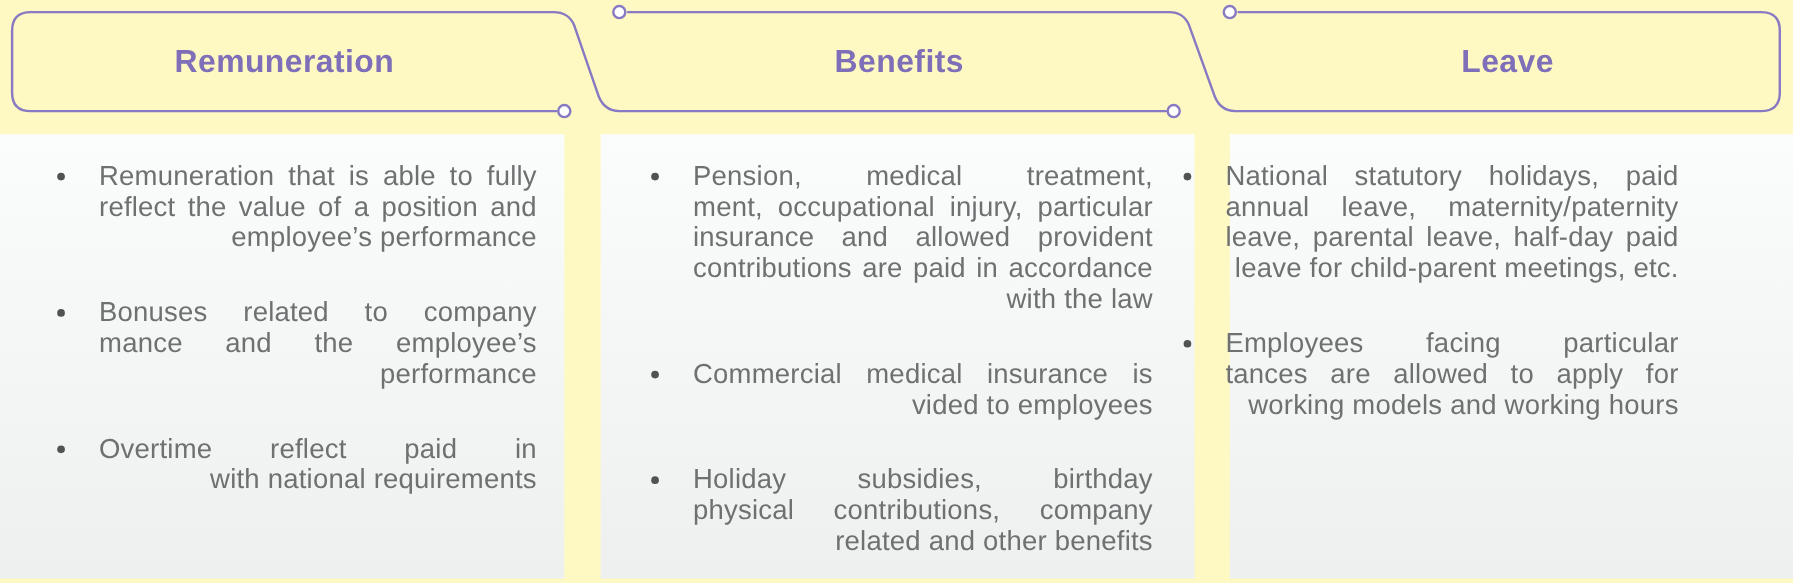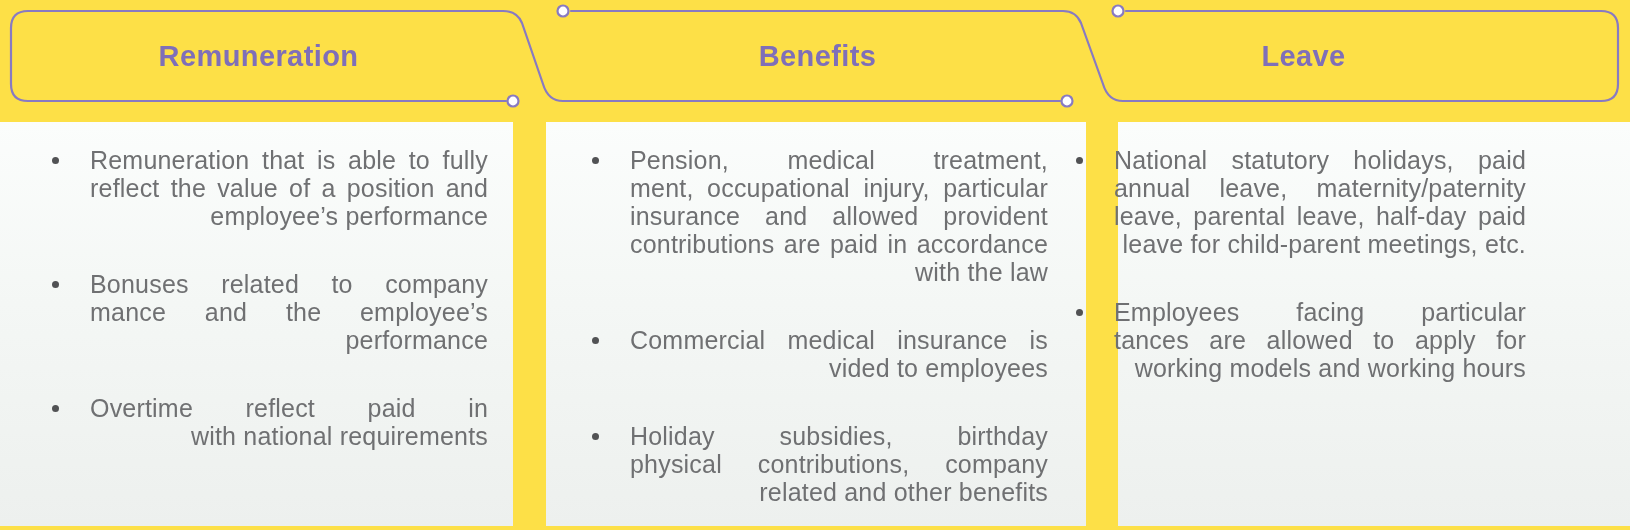--- a/index.html
+++ b/index.html
@@ -1,20 +1,20 @@
 <!DOCTYPE html>
 <html><head>
 <meta charset="utf-8">
 <style>
   html, body { margin: 0; padding: 0; background: #ffffff; }
   .canvas {
     position: relative;
     width: 1630px;
     height: 530px;
-    background: #fde047;
+    background: #fef9c3;
     font-family: "Liberation Sans", "DejaVu Sans", sans-serif;
     overflow: hidden;
   }
 
   
   .ribbon-svg { position: absolute; left: 0; top: 0; }
 
   .tab-title {
     position: absolute;
     top: 0;
@@ -22,21 +22,21 @@
     display: flex;
     align-items: center;
     justify-content: center;
     font-size: 29px;
     font-weight: 700;
     letter-spacing: 0.4px;
     color: #7f6fb8;
   }
   #title-1 { left: 11px;   width: 495px; }
   #title-2 { left: 565px;  width: 505px; }
-  #title-3 { left: 1056px; width: 495px; }
+  #title-3 { left: 1123px; width: 495px; }
 
   
   .panel {
     position: absolute;
     top: 122px;
     height: 404px;
     background: linear-gradient(180deg, #fbfdfc 0%, #f4f7f5 45%, #edf0ee 100%);
   }
   #panel-1 { left: 0;      width: 513px; }
   #panel-2 { left: 546px;  width: 540px; }

